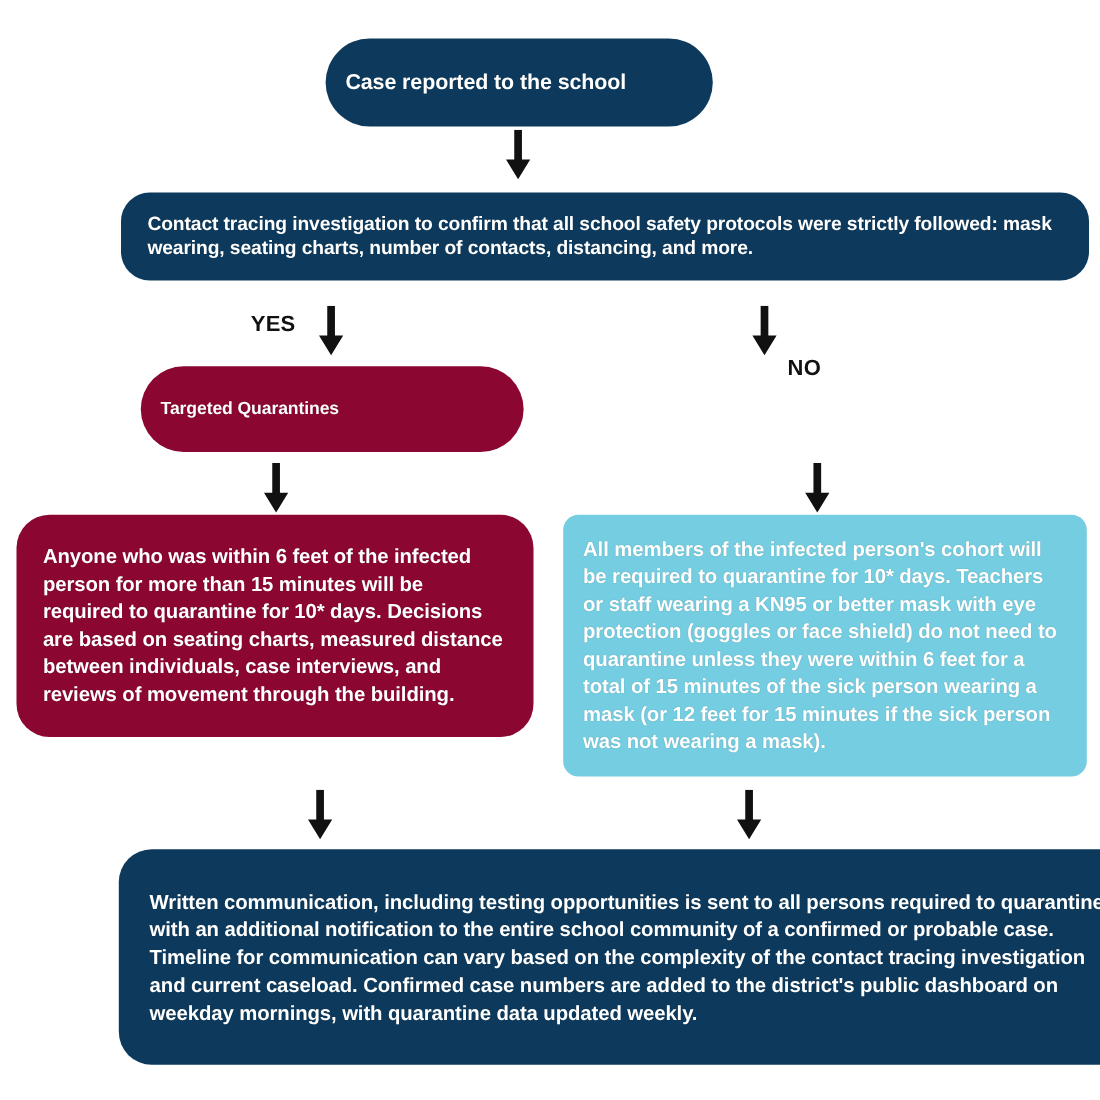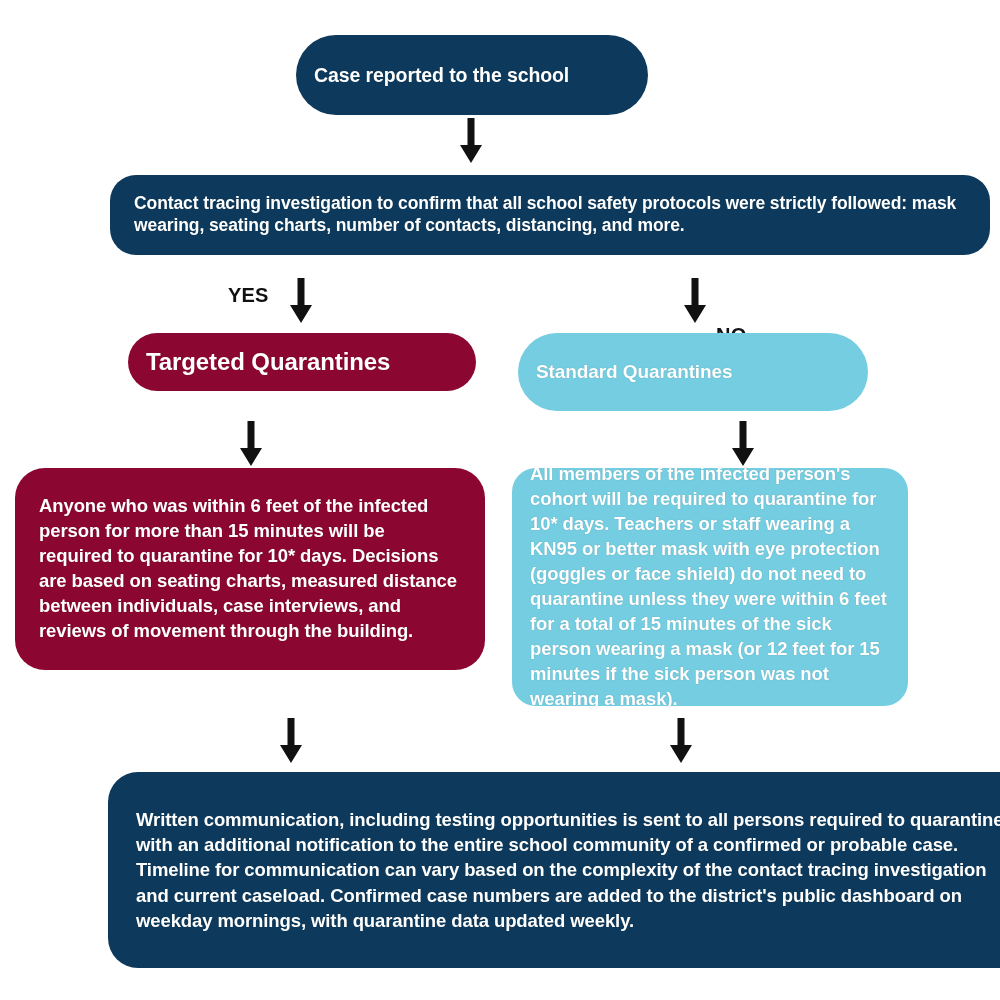--- a/index.html
+++ b/index.html
@@ -49,39 +49,39 @@
     border-radius: 40px;
     font-size: 19.5px;
   }
   #node-contact-tracing {
     left: 110px; top: 175px; width: 880px; height: 80px;
     border-radius: 26px;
     font-size: 17.5px;
     padding: 6px 24px;
   }
   #node-targeted-quarantines {
-    left: 128px; top: 333px; width: 348px; height: 58px;
+    left: 128px; top: 333px; width: 348px; height: 78px;
     border-radius: 39px;
-    font-size: 24px;
+    font-size: 16px;
   }
   #node-standard-quarantines {
     left: 518px; top: 333px; width: 350px; height: 78px;
     border-radius: 39px;
     font-size: 19px;
   }
   #node-targeted-detail {
     left: 15px; top: 468px; width: 470px; height: 202px;
     border-radius: 30px;
     font-size: 18.5px;
     line-height: 1.35;
     padding: 8px 24px;
   }
   #node-standard-detail {
-    left: 512px; top: 468px; width: 396px; height: 238px;
-    border-radius: 24px;
+    left: 512px; top: 468px; width: 476px; height: 238px;
+    border-radius: 14px;
     font-size: 18.5px;
     line-height: 1.35;
     padding: 8px 18px;
   }
   #node-written-communication {
     left: 108px; top: 772px; width: 930px; height: 196px;
     border-radius: 30px;
     font-size: 18.5px;
     line-height: 1.36;
     padding: 8px 28px;
@@ -144,23 +144,20 @@
     <svg viewBox="0 0 26 46" xmlns="http://www.w3.org/2000/svg" aria-hidden="true">
       <path d="M9.5 0 H16.5 V27 H24 L13 45 L2 27 H9.5 Z" fill="#111111"></path>
     </svg>
   </div>
   <div class="branch-label" id="label-no">NO</div>
 
   <div class="node crimson" id="node-targeted-quarantines">
     <span>Targeted Quarantines</span>
   </div>
 
-  <div class="node skyblue" id="node-standard-quarantines">
-    <span>Standard Quarantines</span>
-  </div>
 
   <div class="arrow" id="arrow-targeted-to-detail">
     <svg viewBox="0 0 26 46" xmlns="http://www.w3.org/2000/svg" aria-hidden="true">
       <path d="M9.5 0 H16.5 V27 H24 L13 45 L2 27 H9.5 Z" fill="#111111"></path>
     </svg>
   </div>
 
   <div class="arrow" id="arrow-standard-to-detail">
     <svg viewBox="0 0 26 46" xmlns="http://www.w3.org/2000/svg" aria-hidden="true">
       <path d="M9.5 0 H16.5 V27 H24 L13 45 L2 27 H9.5 Z" fill="#111111"></path>

